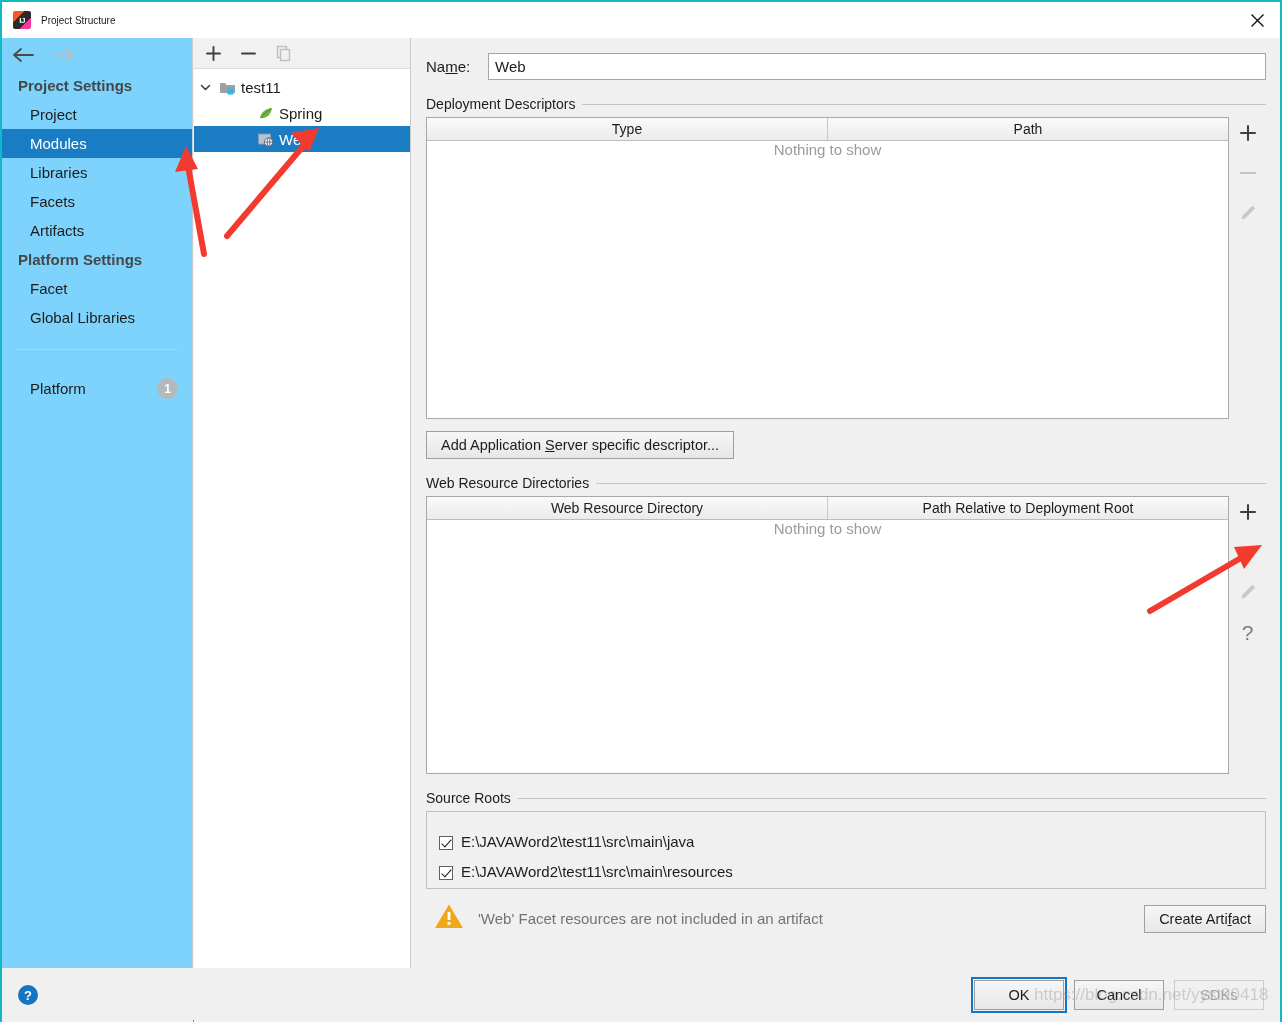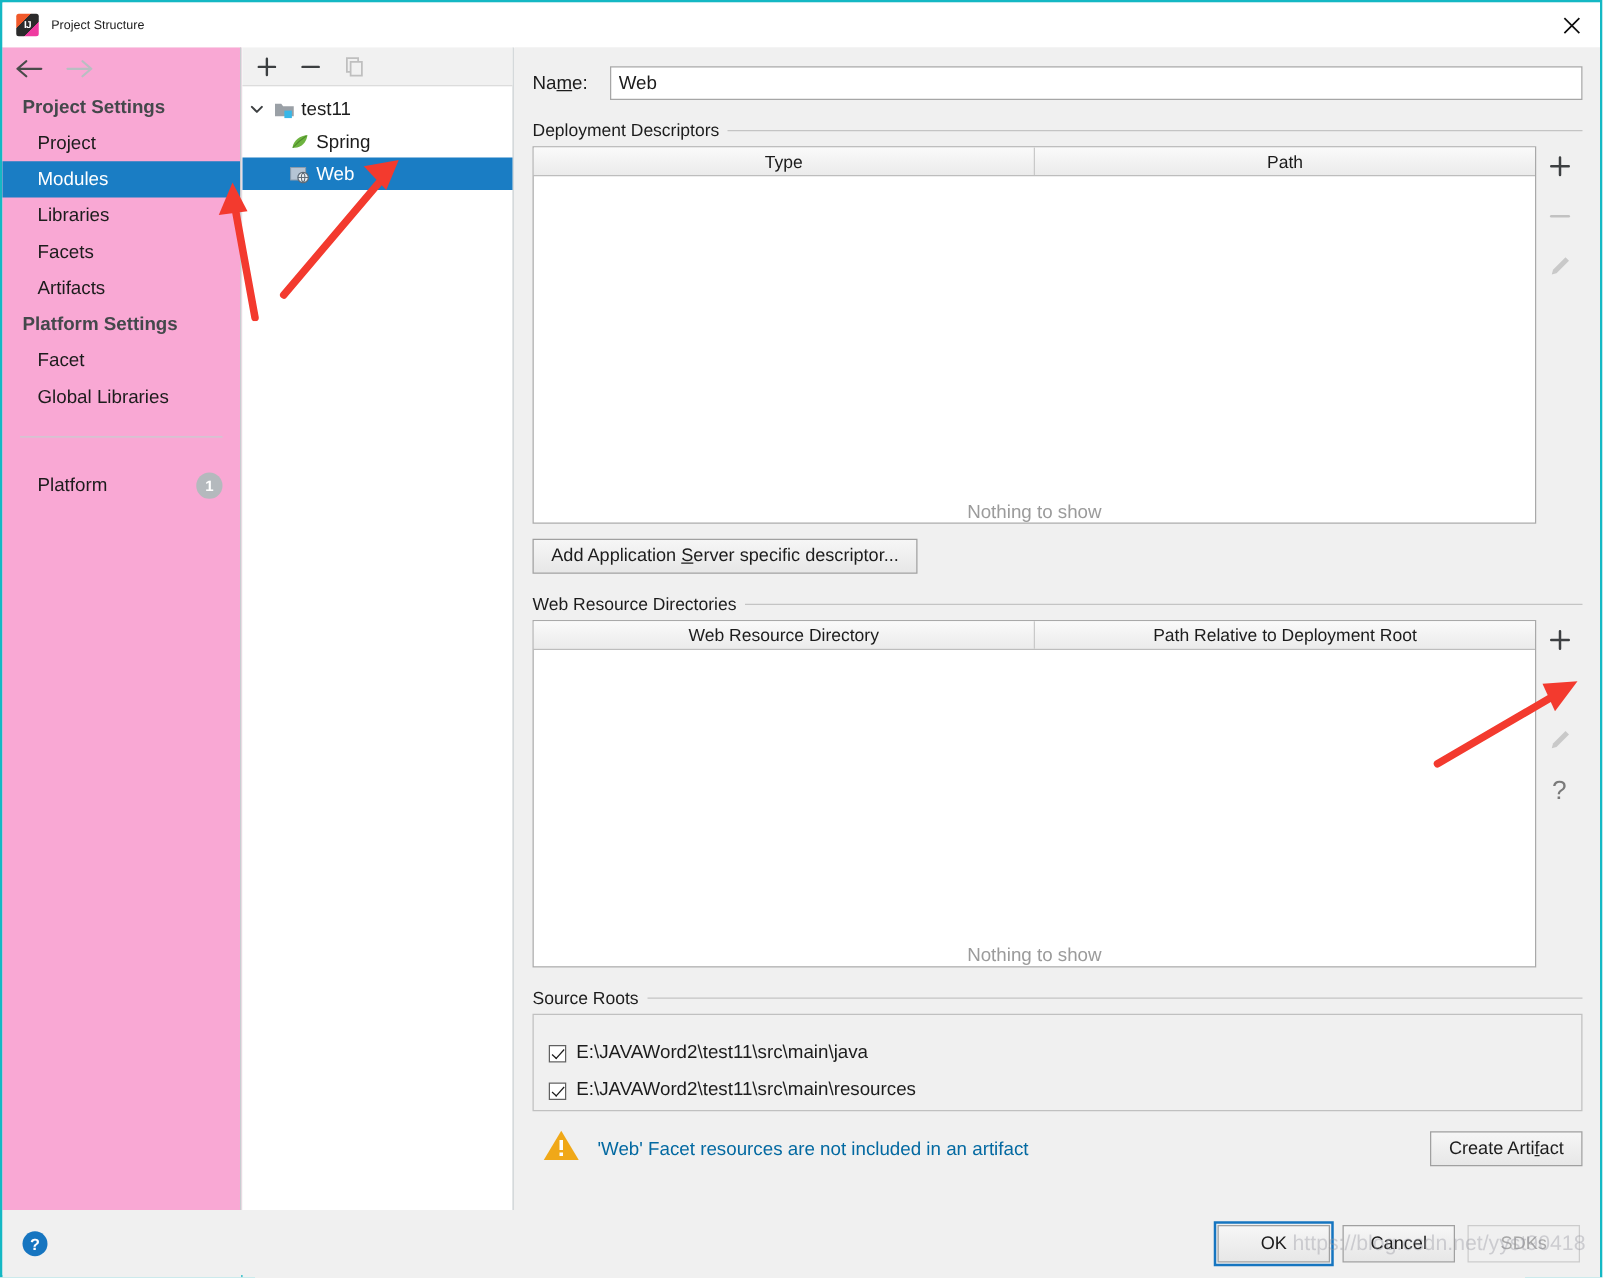--- a/index.html
+++ b/index.html
@@ -48,21 +48,21 @@
     width: 46px; height: 36px;
     display: flex; align-items: center; justify-content: center;
     cursor: pointer;
   }
   .close-btn svg { display: block; }
 
   
   .sidebar {
     position: absolute; left: 0; top: 36px;
     width: 191px; height: 930px;
-    background: #f9a8d4;
+    background: #7dd3fc;
     border-right: 1px solid #c8cdd0;
   }
   .nav-arrows {
     height: 33px;
     display: flex; align-items: center;
     padding-left: 10px; gap: 16px;
   }
   .nav-arrow { cursor: pointer; display: block; }
   .nav-arrow.disabled { cursor: default; }
 
@@ -134,21 +134,21 @@
   .tree-list { padding-top: 5px; }
   .tree-row {
     height: 26px; display: flex; align-items: center;
     cursor: pointer; font-size: 15px; color: #1c1c1c;
     white-space: nowrap;
   }
   .tree-row.selected { background: #1a7dc4; color: #ffffff; }
   .tree-chevron { width: 22px; display: flex; justify-content: center; align-items: center; }
   .tree-icon { width: 22px; display: flex; justify-content: center; align-items: center; }
   .tree-label { margin-left: 3px; }
-  .indent-1 { padding-left: 12px; }
+  .indent-1 { padding-left: 38px; }
 
   
   .content {
     position: absolute; left: 410px; top: 36px;
     width: 868px; height: 930px;
     background: #f0f0f0;
   }
 
   .name-row {
     display: flex; align-items: center;
@@ -194,21 +194,21 @@
   }
   .th {
     flex: 1;
     display: flex; align-items: center; justify-content: center;
     font-size: 14px; color: #1c1c1c;
     cursor: pointer;
   }
   .th + .th { border-left: 1px solid #c9c9c9; }
   .table-body {
     position: relative;
-    display: flex; align-items: flex-end; justify-content: center;
+    display: flex; align-items: flex-start; justify-content: center;
   }
   .empty-text {
     font-size: 15px; color: #9b9b9b;
   }
 
   .side-tools {
     width: 37px;
     display: flex; flex-direction: column;
     align-items: center;
     padding-top: 3px;
@@ -258,21 +258,21 @@
     border: solid #1c1c1c; border-width: 0 1.6px 1.6px 0;
     transform: rotate(42deg);
   }
   .root-label { font-size: 15px; color: #1c1c1c; }
 
   .warn-row {
     display: flex; align-items: center;
     margin: 14px 14px 0 14px;
   }
   .warn-icon { margin-left: 8px; margin-right: 14px; flex: none; }
-  .warn-text { font-size: 15px; color: #0369a1; flex: 1; }
+  .warn-text { font-size: 15px; color: #737373; flex: 1; }
 
   
   .bottombar {
     position: absolute; left: 192px; top: 966px;
     width: 1086px; height: 54px;
     background: #f0f0f0;
     display: flex; align-items: center; justify-content: flex-end;
     padding-right: 16px; gap: 10px;
   }
   .bottombar .btn { min-width: 90px; height: 30px; text-align: center; }

